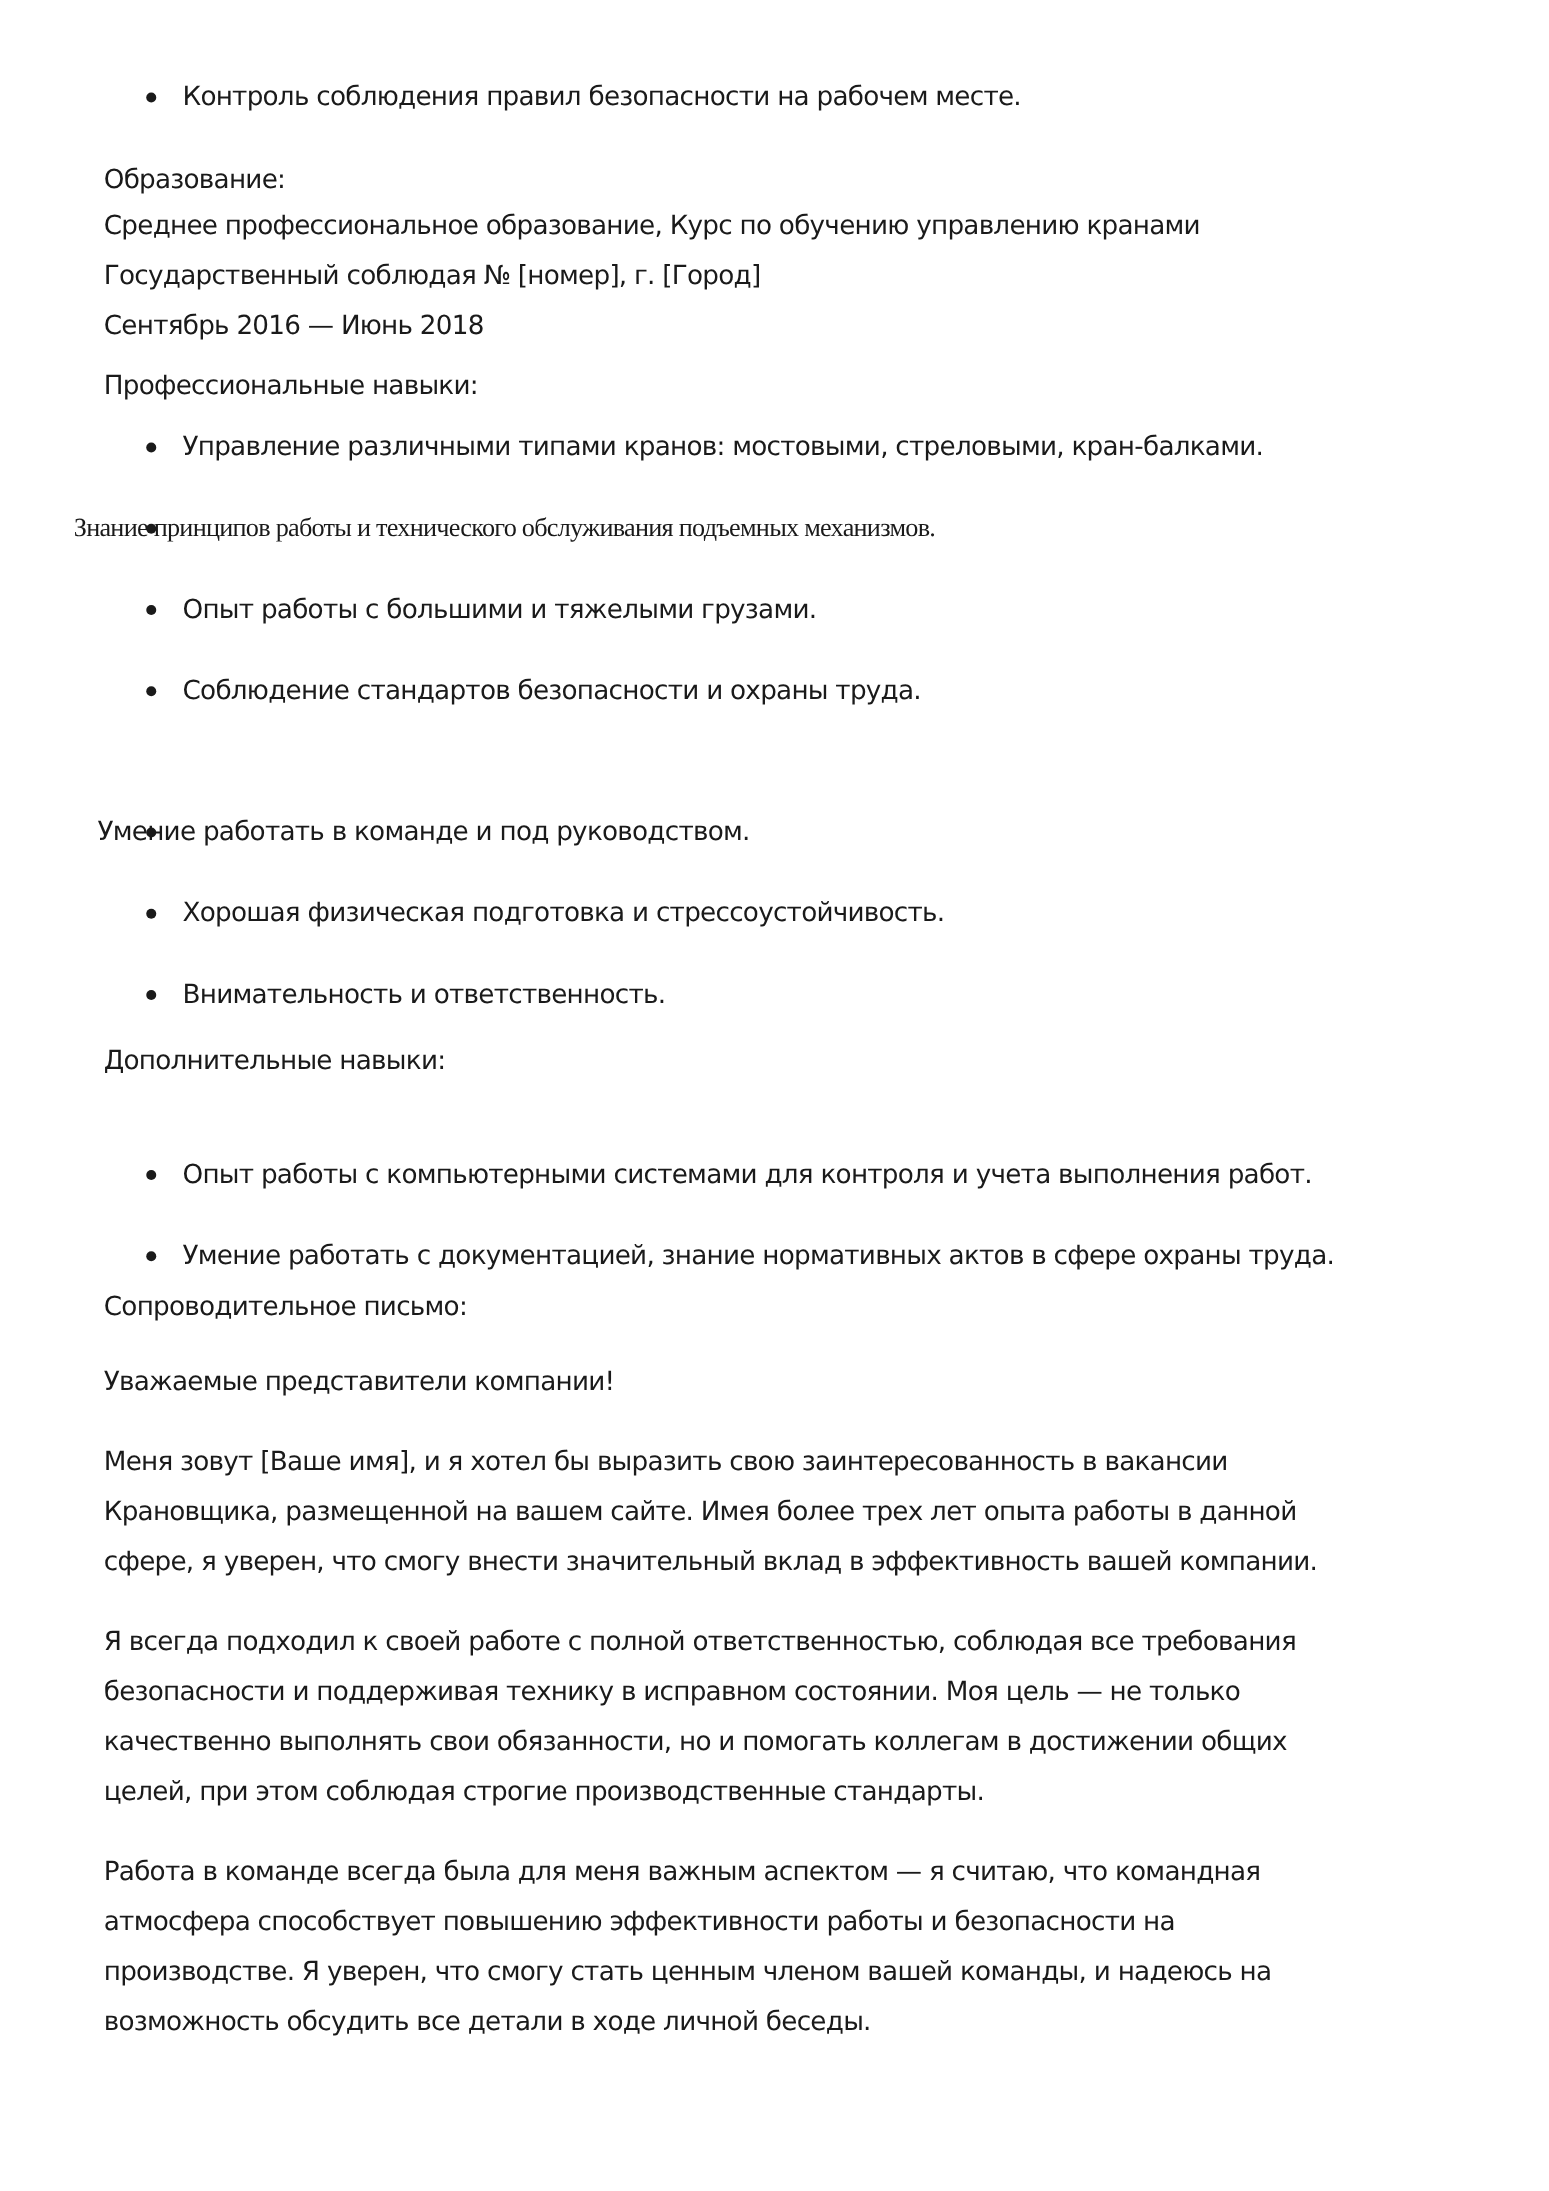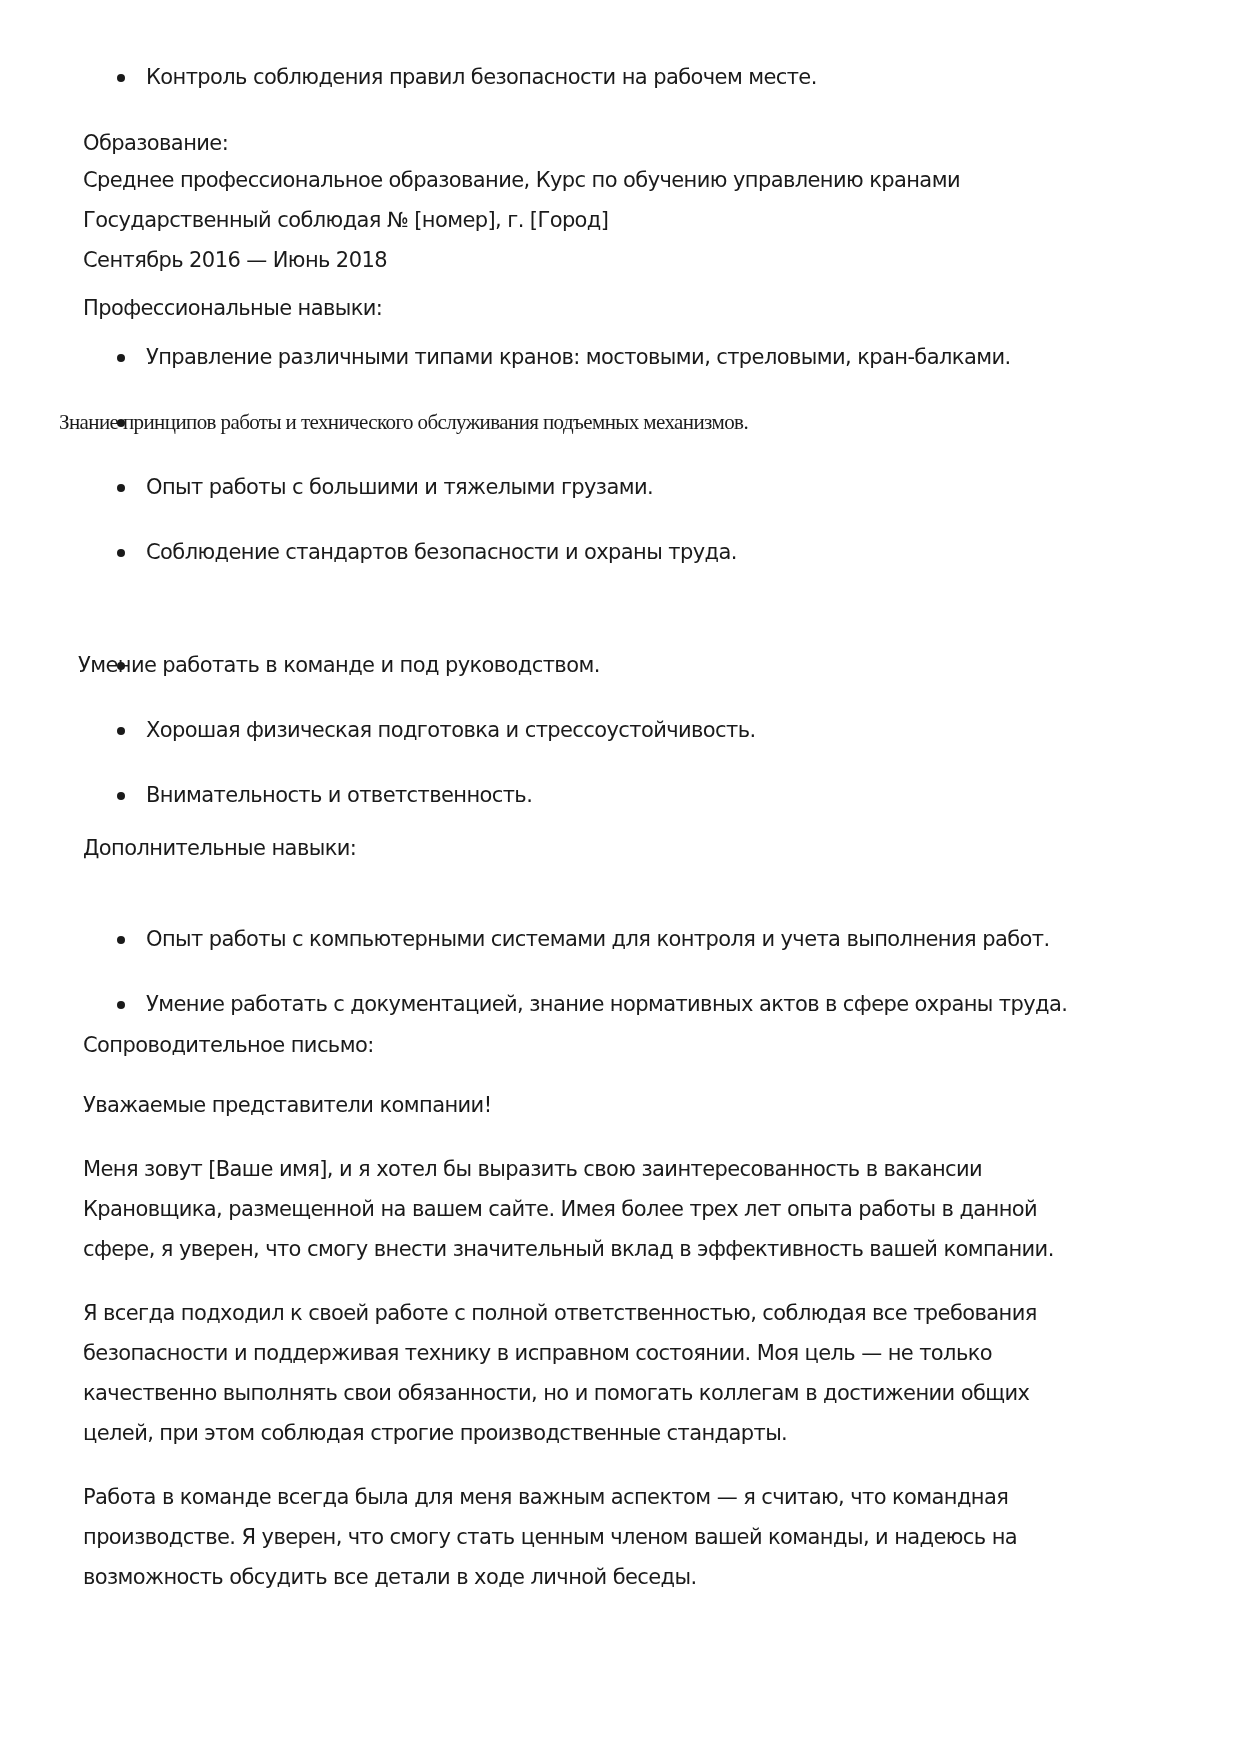--- a/index.html
+++ b/index.html
@@ -74,18 +74,19 @@
 
     <div style="margin-top:24px;">
       <div class="para">Я всегда подходил к своей работе с полной ответственностью, соблюдая все требования</div>
       <div class="para">безопасности и поддерживая технику в исправном состоянии. Моя цель — не только</div>
       <div class="para">качественно выполнять свои обязанности, но и помогать коллегам в достижении общих</div>
       <div class="para">целей, при этом соблюдая строгие производственные стандарты.</div>
     </div>
 
     <div style="margin-top:24px;">
       <div class="para">Работа в команде всегда была для меня важным аспектом — я считаю, что командная</div>
+      <div class="para">атмосфера способствует повышению эффективности работы и безопасности на</div>
       <div class="para">производстве. Я уверен, что смогу стать ценным членом вашей команды, и надеюсь на</div>
       <div class="para">возможность обсудить все детали в ходе личной беседы.</div>
     </div>
   </div>
 
 </div>
 
 </body></html>

